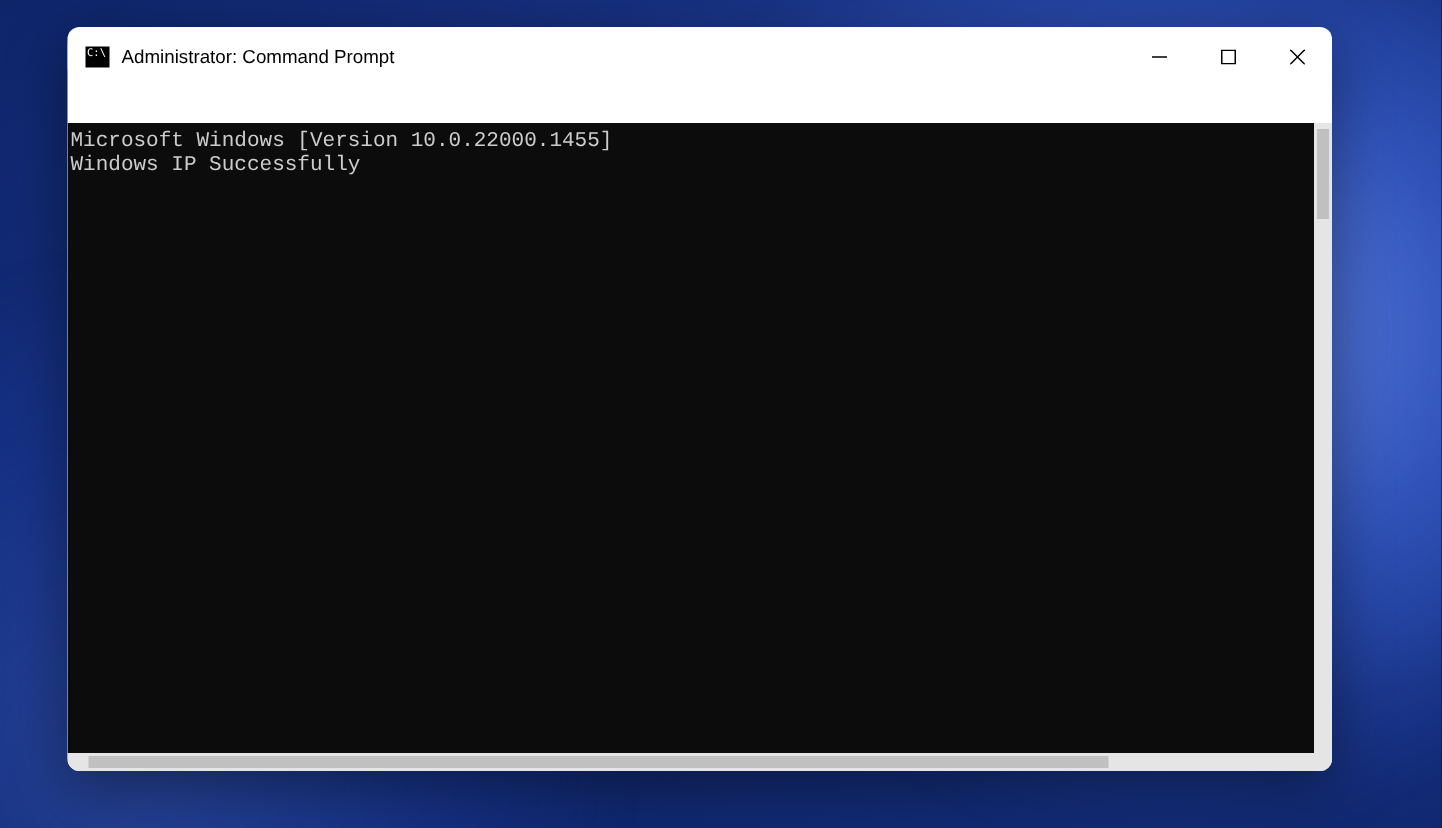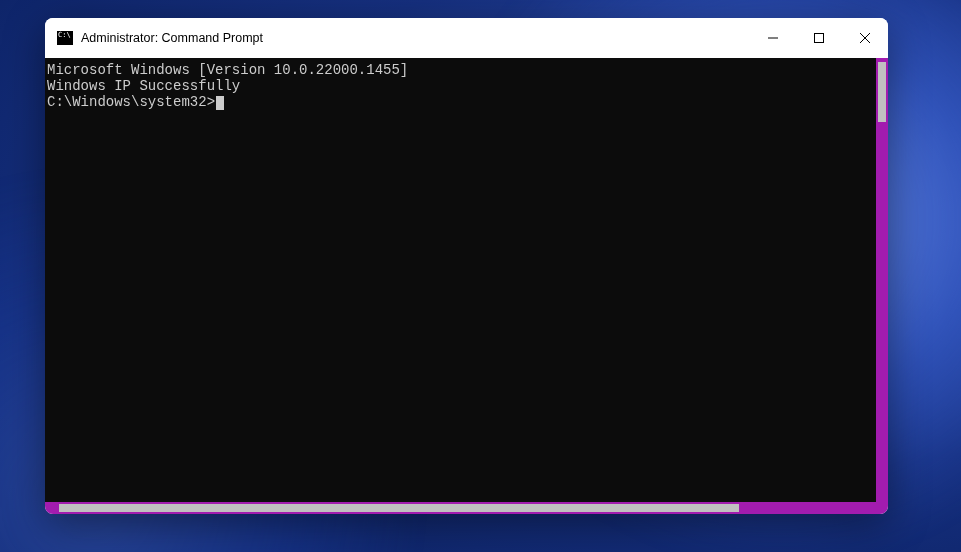--- a/index.html
+++ b/index.html
@@ -55,20 +55,21 @@
       flex-direction: column;
       overflow: hidden;
     }
     .titlebar {
       height: 40px;
       background: #ffffff;
       display: flex;
       align-items: center;
       padding: 0 0 0 12px;
       flex-shrink: 0;
+      border-radius: 13px;
     }
     .titlebar-icon {
       width: 16px;
       height: 14px;
       margin-right: 8px;
       background: #000;
       position: relative;
       display: inline-block;
     }
     .titlebar-icon::before {
@@ -98,22 +99,23 @@
       justify-content: center;
       cursor: pointer;
     }
     .ctrl-btn svg {
       stroke: #000;
       fill: none;
     }
     .terminal-wrap {
       flex: 1;
       position: relative;
-      background: #a21caf;
+      background: #e5e5e5;
       padding: 0 12px 12px 0;
+      margin-top: 24px;
     }
     .terminal {
       position: absolute;
       left: 0;
       top: 0;
       right: 12px;
       bottom: 12px;
       background: #0c0c0c;
       color: #cccccc;
       font-family: Consolas, "Courier New", monospace;
@@ -184,18 +186,17 @@
   </div>
 
   <div class="terminal-wrap">
     <div class="terminal" id="terminal">
         <div class="line">Microsoft Windows [Version 10.0.22000.1455]</div>
         <div class="line"></div>
         <div class="line"></div>
         <div class="line">Windows IP Successfully</div>
         <div class="line"></div>
         <div class="line"></div>
-        <div class="line">C:\Windows\system32&gt;<span class="cursor"></span></div>
       </div>
     <div class="vscroll"></div>
     <div class="hscroll"></div>
   </div>
 </div>
 
 </body></html>

